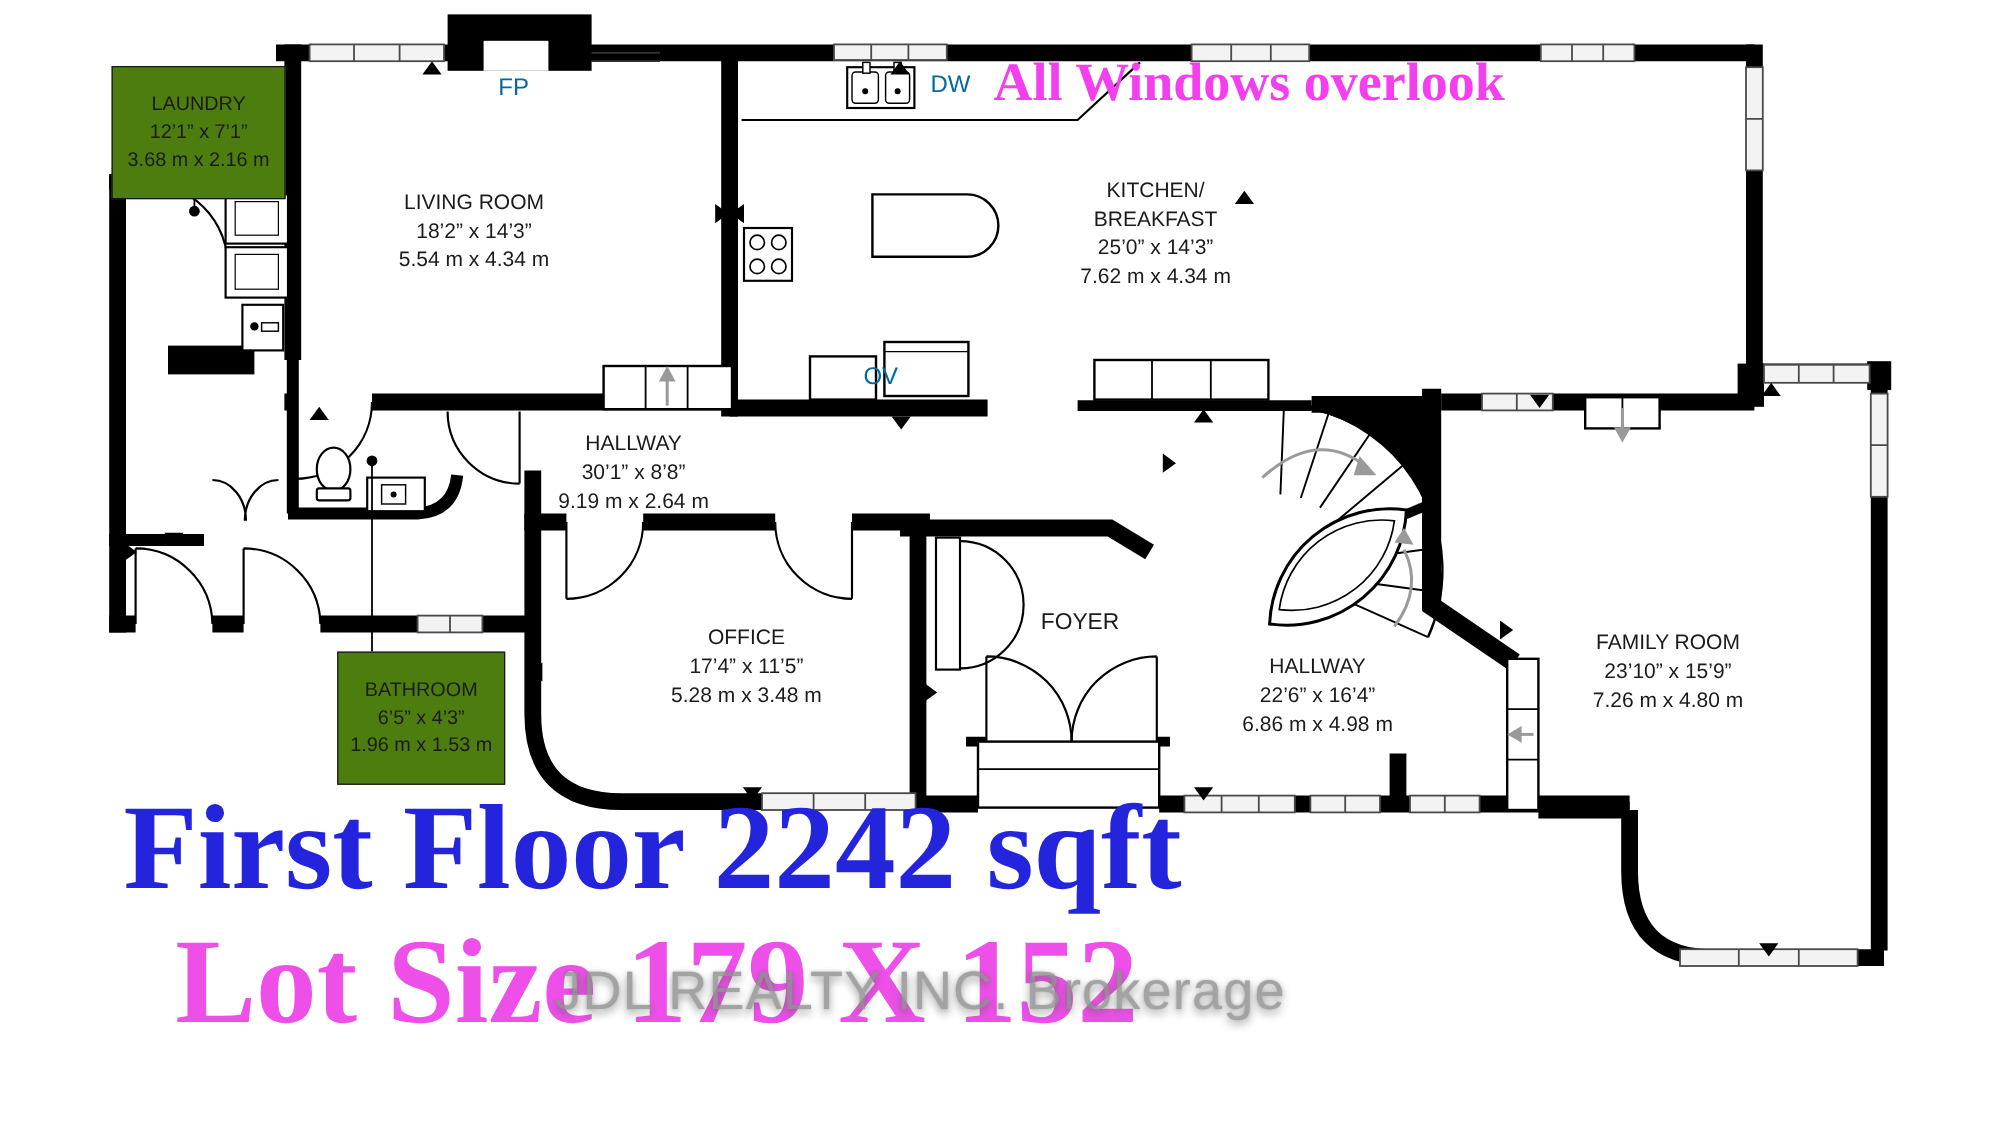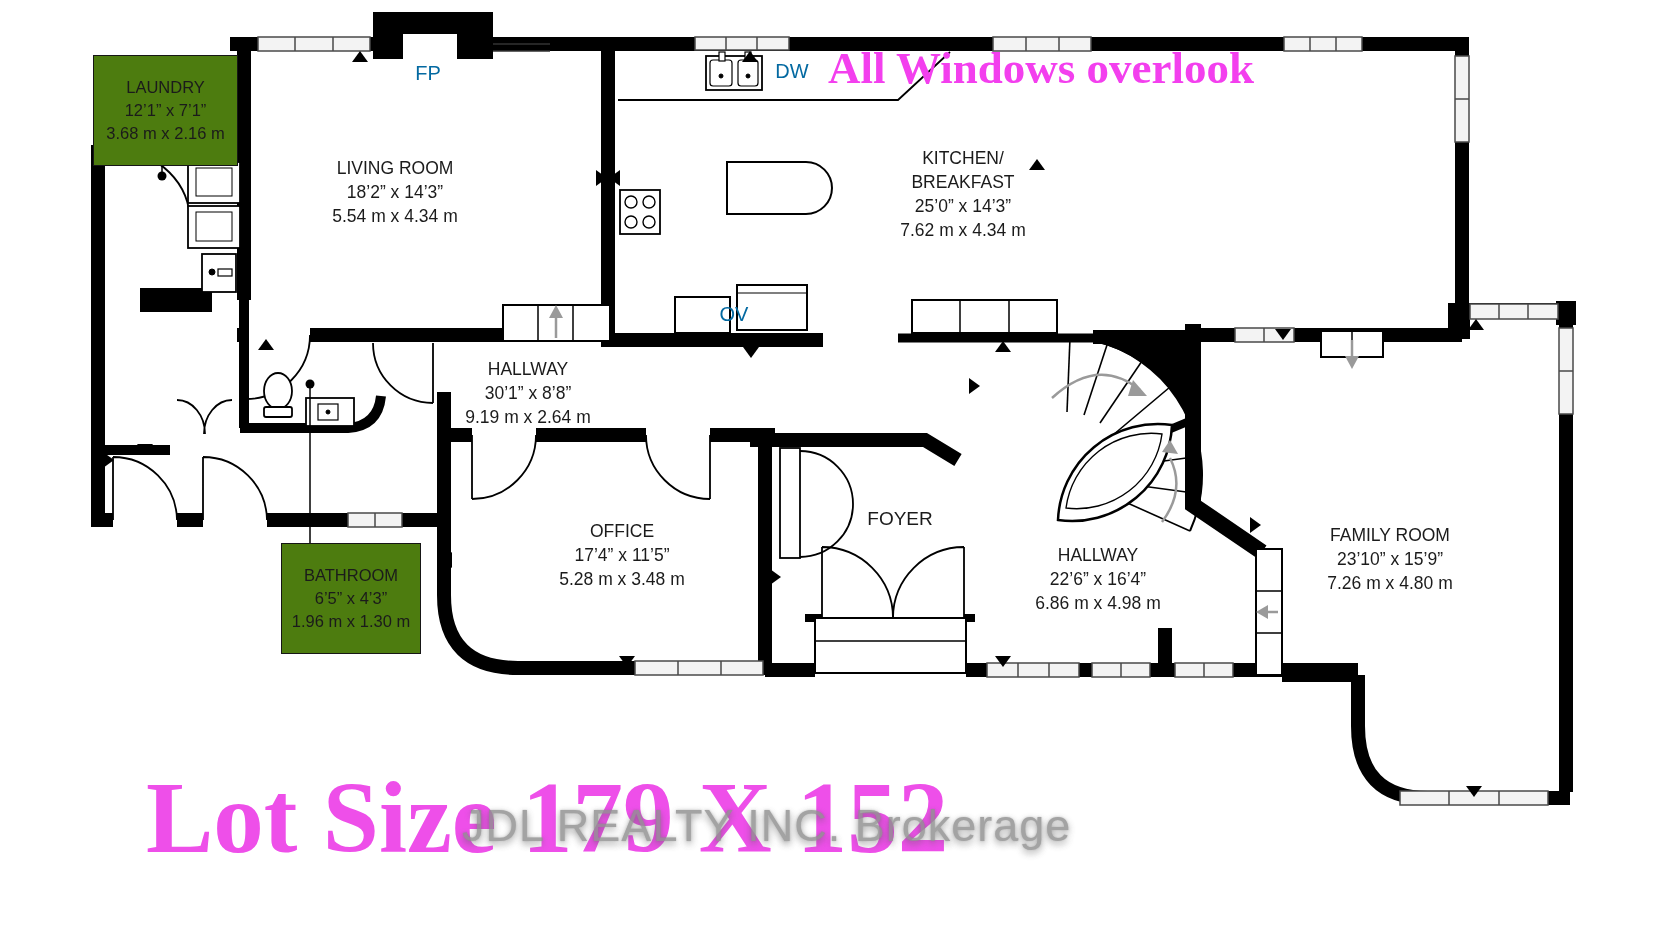--- a/index.html
+++ b/index.html
@@ -238,21 +238,21 @@
 
   <div class="room-label" style="left:528px;top:357px;">
     <div>HALLWAY</div>
     <div>30’1” x 8’8”</div>
     <div>9.19 m x 2.64 m</div>
   </div>
 
   <div class="label-box" style="left:281px;top:543px;width:134px;">
     <div>BATHROOM</div>
     <div>6’5” x 4’3”</div>
-    <div>1.96 m x 1.30 m</div>
+    <div>1.96 m x 1.53 m</div>
   </div>
 
   <div class="room-label" style="left:622px;top:519px;">
     <div>OFFICE</div>
     <div>17’4” x 11’5”</div>
     <div>5.28 m x 3.48 m</div>
   </div>
 
   <div class="room-label" style="left:900px;top:506px;font-size:19px;">
     <div>FOYER</div>
@@ -271,15 +271,16 @@
   </div>
 
   <div class="fixture-label" style="left:428px;top:62px;">FP</div>
   <div class="fixture-label" style="left:792px;top:60px;">DW</div>
   <div class="fixture-label" style="left:702px;top:303px;margin-left:32px;">OV</div>
 
   <div class="annotation">
     <div>All Windows overlook</div>
   </div>
 
+  <div class="footer-area">First Floor 2242 sqft</div>
   <div class="footer-lot">Lot Size 179 X 152</div>
   <div class="watermark">JDL REALTY INC. Brokerage</div>
 </div>
 
 </body></html>

